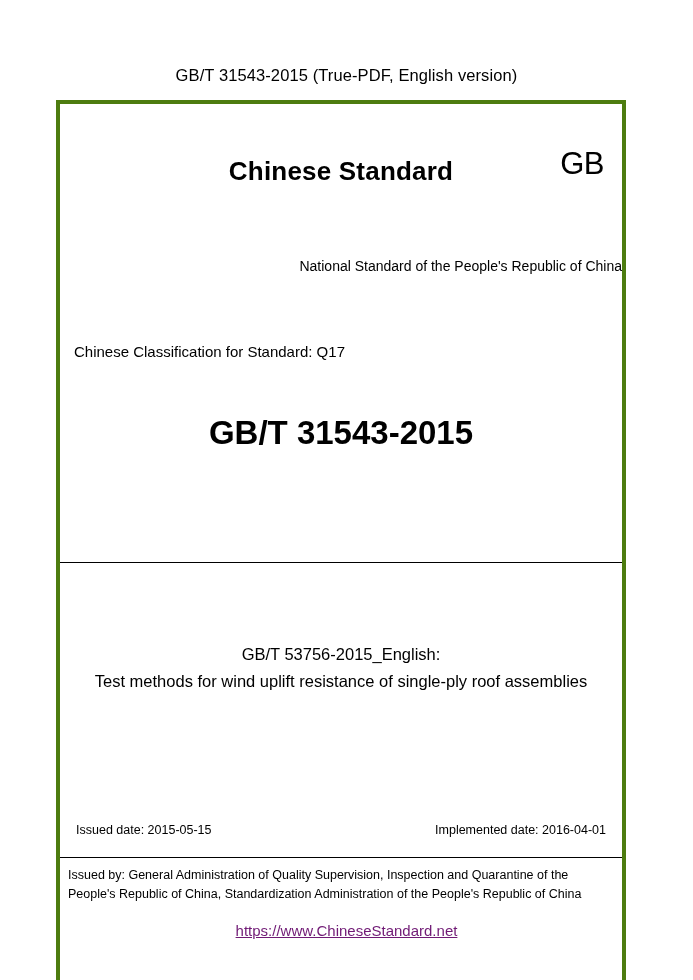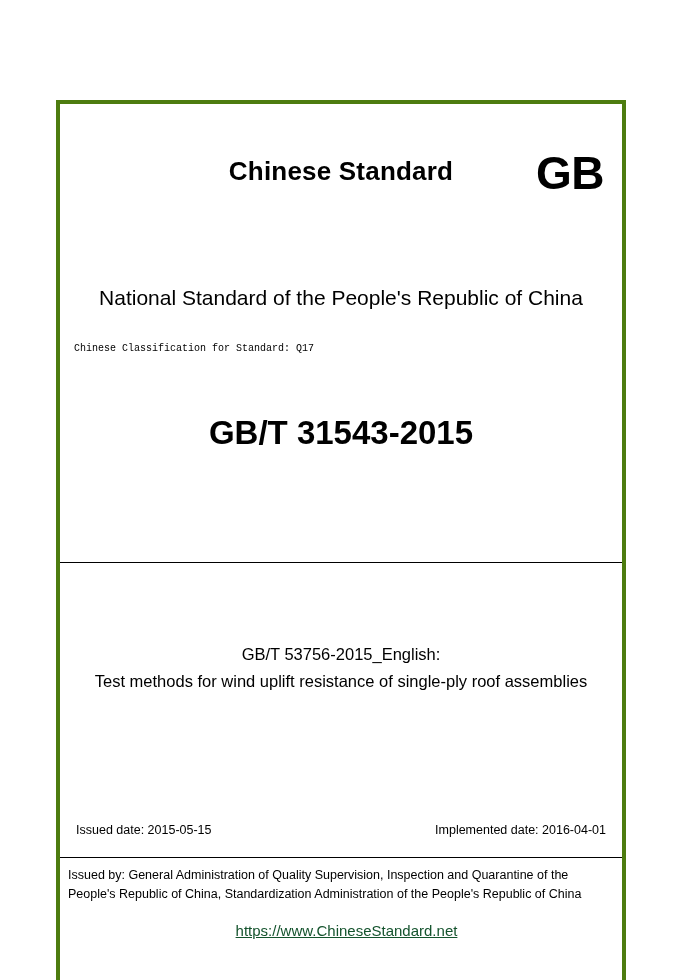--- a/index.html
+++ b/index.html
@@ -52,40 +52,38 @@
     width: 100%;
     text-align: center;
     font-size: 26px;
     font-weight: bold;
     letter-spacing: 0.2px;
   }
   .gb-mark {
     position: absolute;
     top: 42px;
     right: 18px;
-    font-size: 46px;
-    font-weight: bold;
+    font-size: 31px;
+    font-weight: normal;
     letter-spacing: -0.5px;
   }
   .national-standard {
     position: absolute;
     top: 148px;
     left: 0;
     width: 100%;
-    text-align: center;
-    font-size: 21px;
+    text-align: right;
+    font-size: 14px;
     line-height: 28px;
-    margin-top: 32px;
   }
   .classification {
     position: absolute;
     top: 239px;
     left: 14px;
-    font-size: 10px;
-    font-family: Liberation Mono, monospace;
+    font-size: 15px;
   }
   .std-number {
     position: absolute;
     top: 310px;
     left: 0;
     width: 100%;
     text-align: center;
     font-size: 33px;
     font-weight: bold;
     letter-spacing: 0px;
@@ -121,29 +119,30 @@
     line-height: 19px;
     box-sizing: border-box;
   }
   .footer-link {
     position: absolute;
     top: 922px;
     left: 0;
     width: 693px;
     text-align: center;
     font-size: 15px;
-    color: #14532d;
+    color: #701a75;
     text-decoration: underline;
   }
 </style>
 </head>
 <body>
 
 <div class="page">
 
+  <div class="top-title">GB/T 31543-2015 (True-PDF, English version)</div>
 
   <div class="doc-box">
 
     <div class="upper-section">
       <div class="chinese-standard">Chinese Standard</div>
       <div class="gb-mark">GB</div>
       <div class="national-standard">
         <div>National Standard of the People's Republic of China</div>
       </div>
       <div class="classification">Chinese Classification for Standard: Q17</div>

